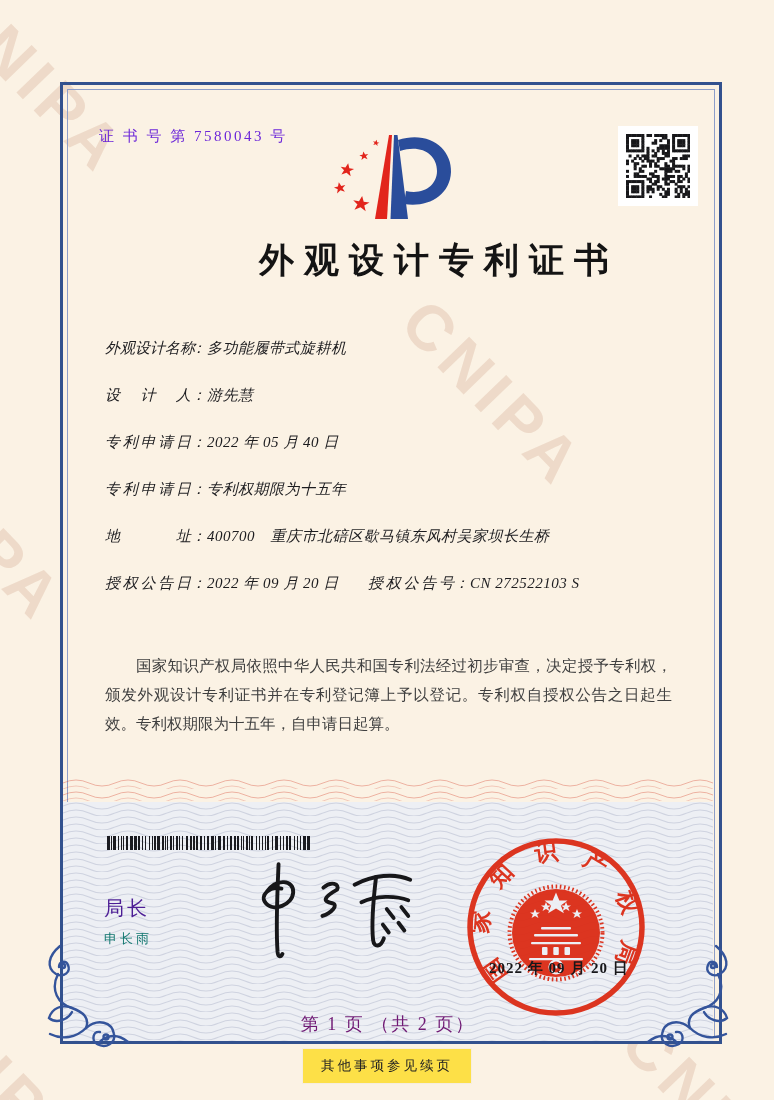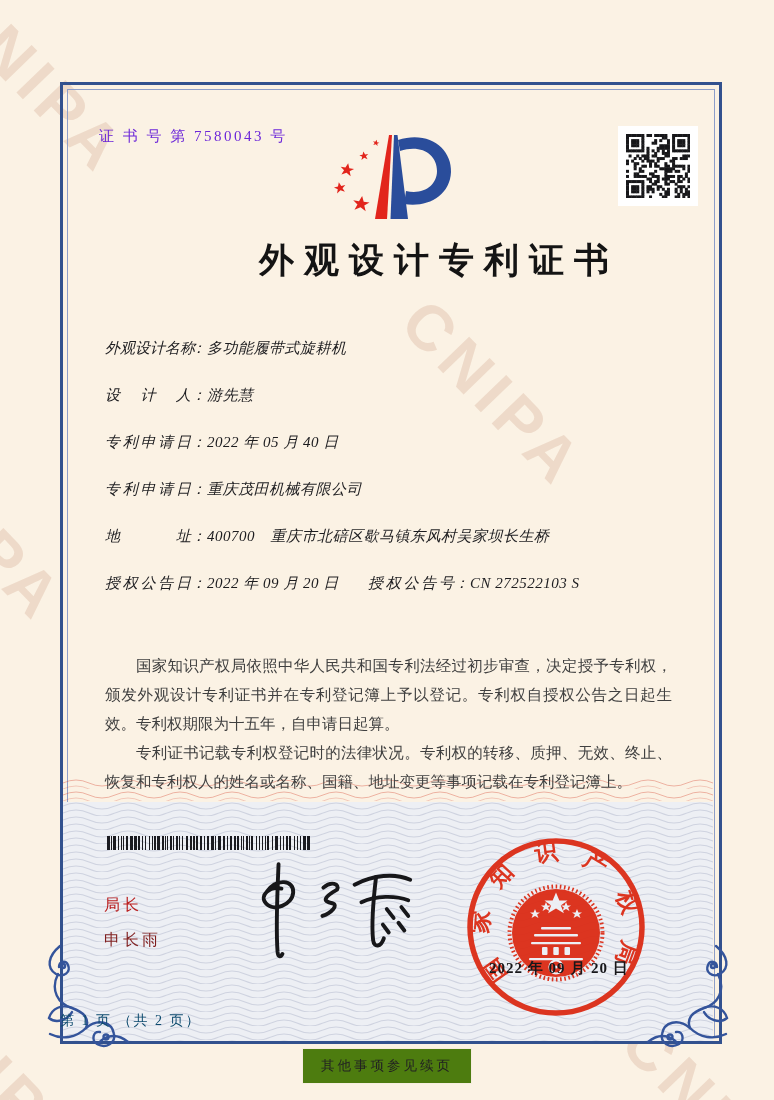--- a/index.html
+++ b/index.html
@@ -44,35 +44,35 @@
   .colon{display:inline-block;width:16px;}
   .fvalue{letter-spacing:.5px;}
   .grant{position:relative;}
   .gpair2{position:absolute;left:263px;top:0;}
 
   .paras{position:absolute;left:105px;top:651px;width:567px;font-size:15.5px;}
   .paras p{margin:0;text-indent:2em;line-height:29px;text-align:justify;color:#404040;}
 
   .barcode{position:absolute;left:107px;top:836px;}
 
-  .signer-title{position:absolute;left:104px;top:895px;font-size:16px;letter-spacing:3px;
-                font-family:"Liberation Sans","DejaVu Sans",sans-serif;color:#b91c1c;}
-  .signer-name{position:absolute;left:104px;top:930px;font-size:16px;letter-spacing:3px;
-               font-family:"Liberation Sans","DejaVu Sans",sans-serif;color:#7f1d1d;}
+  .signer-title{position:absolute;left:104px;top:895px;font-size:20px;letter-spacing:3px;
+                font-family:"Liberation Sans","DejaVu Sans",sans-serif;color:#4c1d95;}
+  .signer-name{position:absolute;left:104px;top:930px;font-size:13px;letter-spacing:3px;
+               font-family:"Liberation Sans","DejaVu Sans",sans-serif;color:#0f766e;}
   .signature{position:absolute;left:222px;top:858px;}
 
   .seal{position:absolute;left:466px;top:837px;z-index:4;opacity:.96;}
   .seal-date{position:absolute;left:489px;top:959px;z-index:5;font-size:15px;font-weight:bold;
              letter-spacing:1px;color:#17171a;white-space:nowrap;}
 
-  .page-info{position:absolute;left:60px;top:1012px;width:656px;text-align:left;
-             font-size:14px;letter-spacing:2px;color:#0c4a6e;z-index:3;}
+  .page-info{position:absolute;left:60px;top:1012px;width:656px;text-align:center;
+             font-size:18px;letter-spacing:2px;color:#701a75;z-index:3;}
 
   .cont-note{position:absolute;left:50%;top:1049px;transform:translateX(-50%);
-             background:#4d7c0f;padding:8px 18px;font-size:13.5px;letter-spacing:3px;
+             background:#fde047;padding:8px 18px;font-size:13.5px;letter-spacing:3px;
              color:#222;z-index:3;box-shadow:0 0 0 1px rgba(0,0,0,0.02);}
 </style>
 </head>
 <body>
 
 <div class="page">
 
   <div class="wm" style="left:-18px;top:-28px;">CNIPA</div>
   <div class="wm" style="left:440px;top:285px;">CNIPA</div>
   <div class="wm" style="left:-80px;top:420px;">CNIPA</div>
@@ -450,38 +450,37 @@
       <div class="field">
         <span class="flabel">外观设计名称</span><span class="colon">：</span><span class="fvalue">多功能履带式旋耕机</span>
       </div>
       <div class="field">
         <span class="flabel">设计人</span><span class="colon">：</span><span class="fvalue">游先慧</span>
       </div>
       <div class="field">
         <span class="flabel">专利申请日</span><span class="colon">：</span><span class="fvalue">2022 年 05 月 40 日</span>
       </div>
       <div class="field">
-        <span class="flabel">专利申请日</span><span class="colon">：</span><span class="fvalue">重庆茂田机械有限公司</span>
+        <span class="flabel">专利申请日</span><span class="colon">：</span><span class="fvalue">专利权期限为十五年</span>
       </div>
       <div class="field">
         <span class="flabel">地址</span><span class="colon">：</span><span class="fvalue">400700　重庆市北碚区歇马镇东风村吴家坝长生桥</span>
       </div>
       <div class="field grant">
         <span class="gpair1">
           <span class="flabel">授权公告日</span><span class="colon">：</span><span class="fvalue">2022 年 09 月 20 日</span>
         </span>
         <span class="gpair2">
           <span class="flabel">授权公告号</span><span class="colon">：</span><span class="fvalue">CN 272522103 S</span>
         </span>
       </div>
     </div>
 
     <div class="paras">
       <p>国家知识产权局依照中华人民共和国专利法经过初步审查，决定授予专利权，颁发外观设计专利证书并在专利登记簿上予以登记。专利权自授权公告之日起生效。专利权期限为十五年，自申请日起算。</p>
-      <p>专利证书记载专利权登记时的法律状况。专利权的转移、质押、无效、终止、恢复和专利权人的姓名或名称、国籍、地址变更等事项记载在专利登记簿上。</p>
     </div>
 
     <svg id="barcode" class="barcode" width="206" height="14">
         <rect x="0" y="0" width="3" height="14" fill="#1b1b20"></rect>
         <rect x="4" y="0" width="1" height="14" fill="#1b1b20"></rect>
         <rect x="6" y="0" width="3" height="14" fill="#1b1b20"></rect>
         <rect x="11" y="0" width="1" height="14" fill="#1b1b20"></rect>
         <rect x="14" y="0" width="1" height="14" fill="#1b1b20"></rect>
         <rect x="16" y="0" width="1" height="14" fill="#1b1b20"></rect>
         <rect x="19" y="0" width="2" height="14" fill="#1b1b20"></rect>

